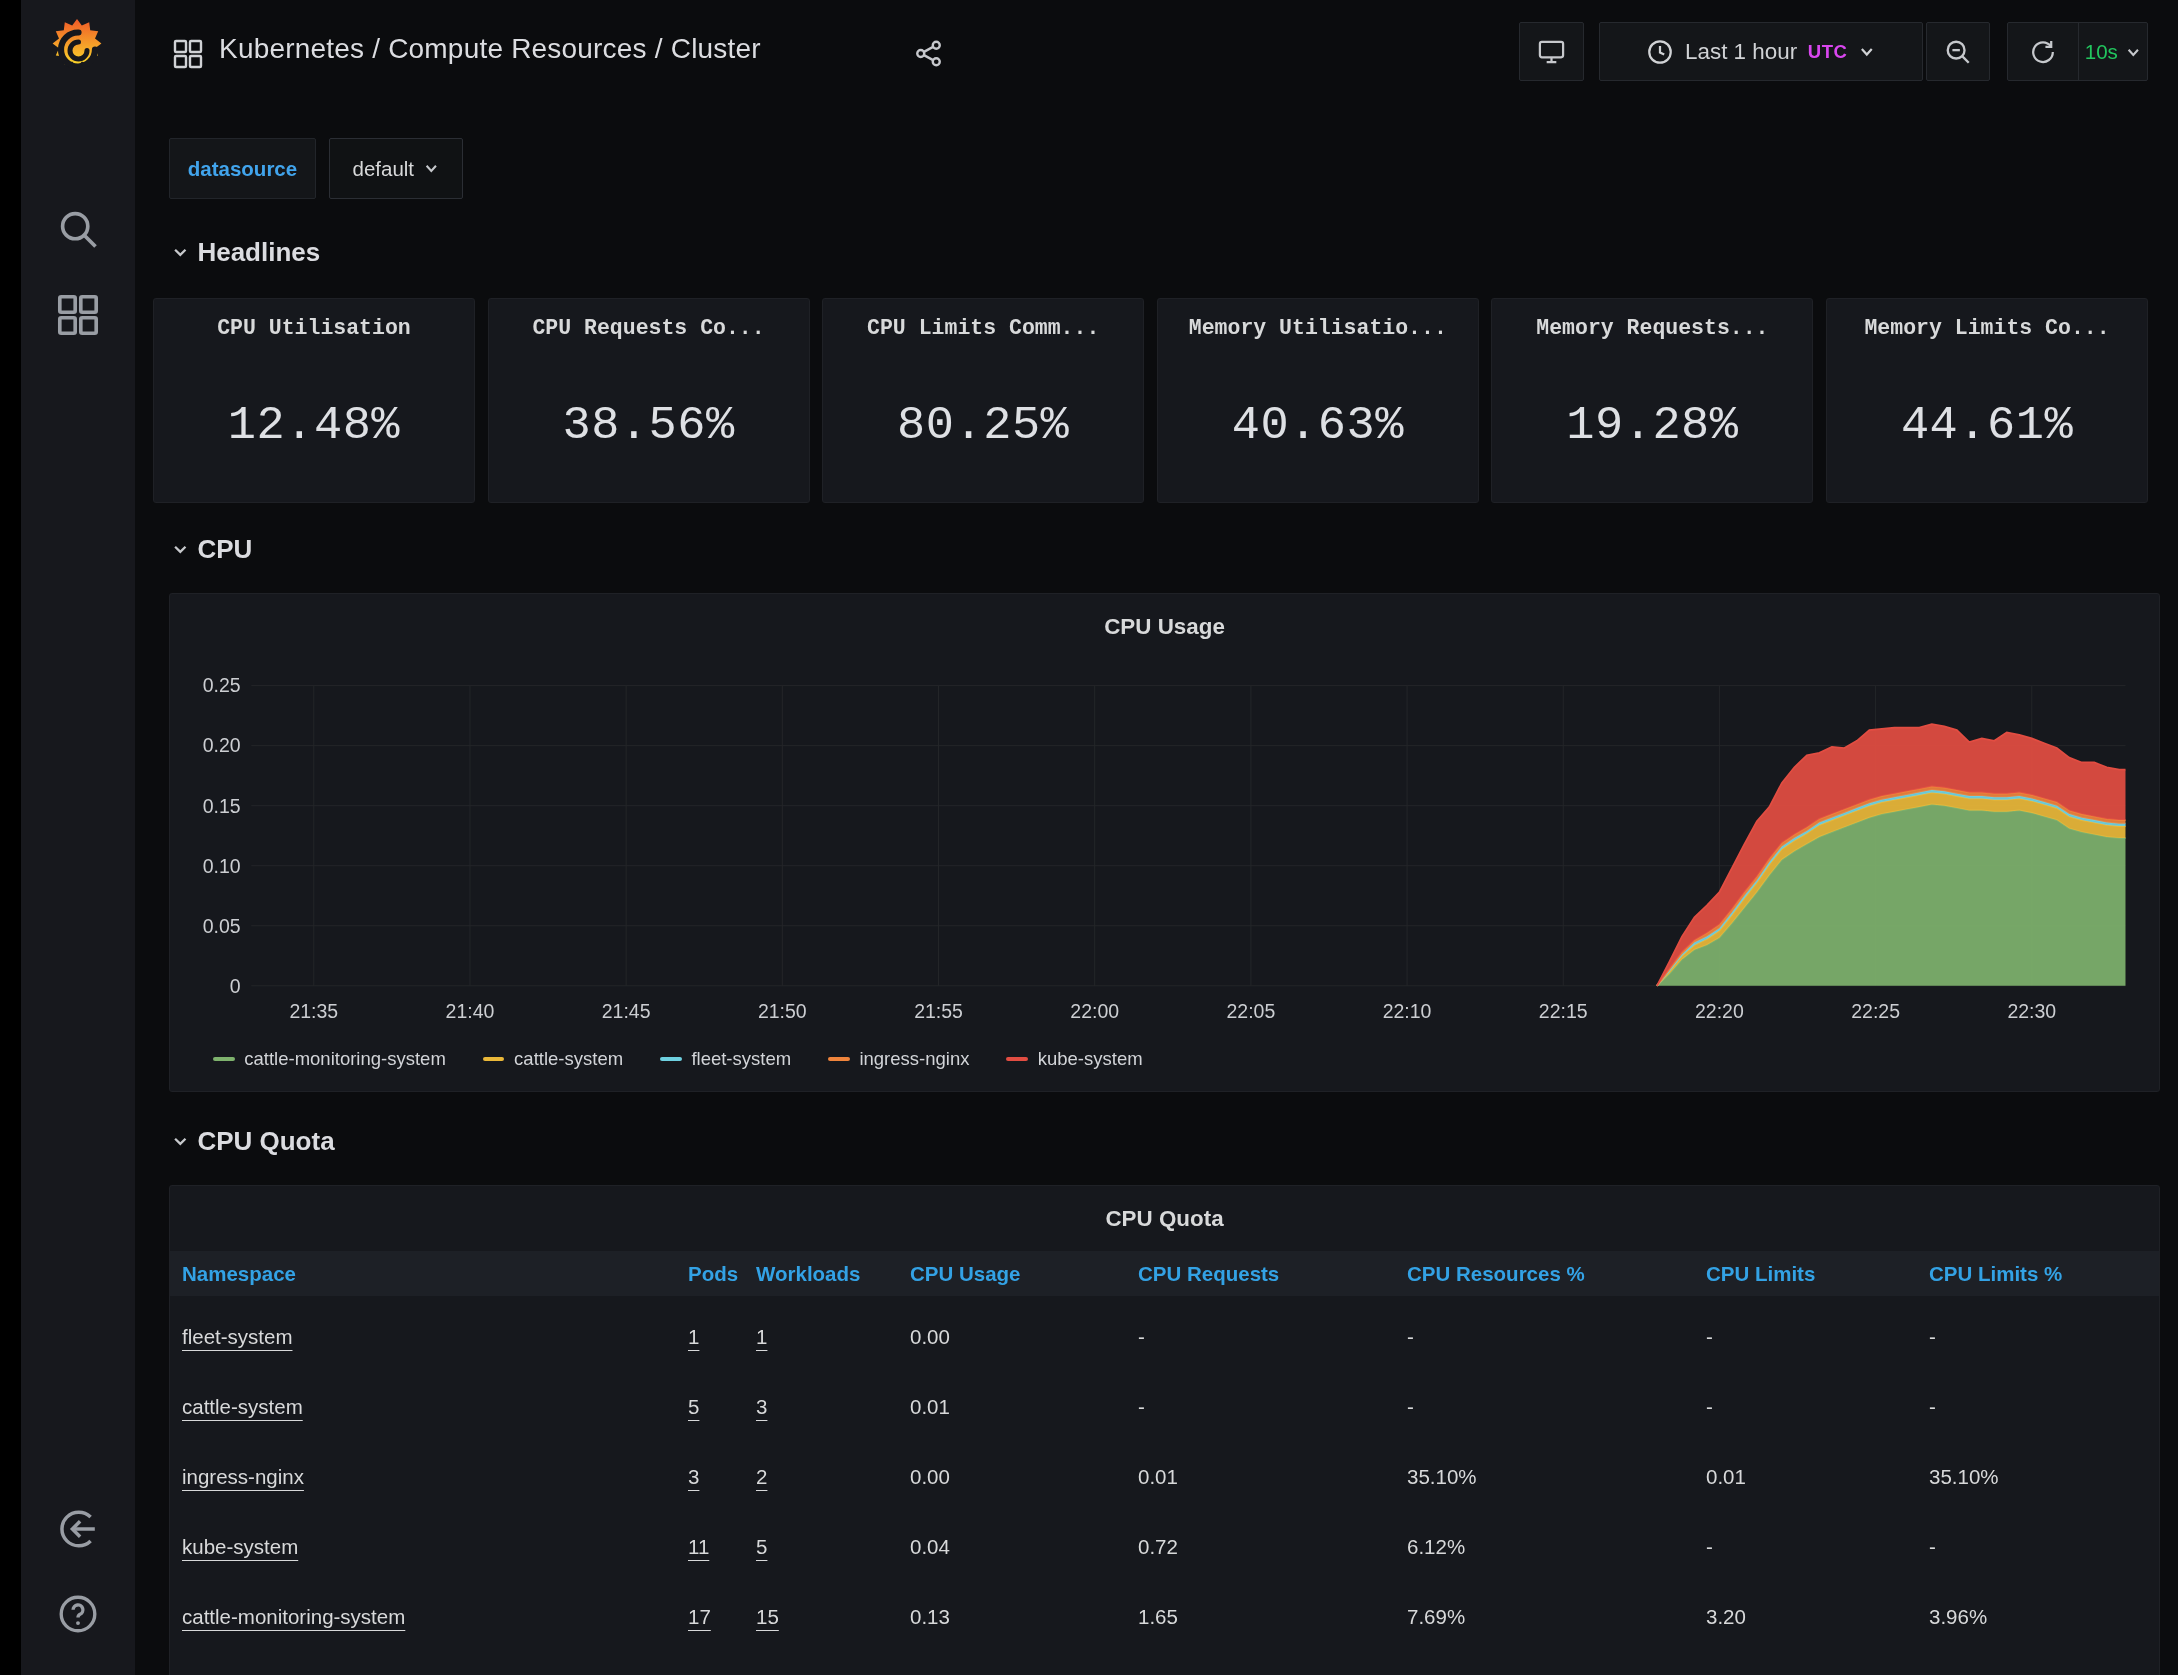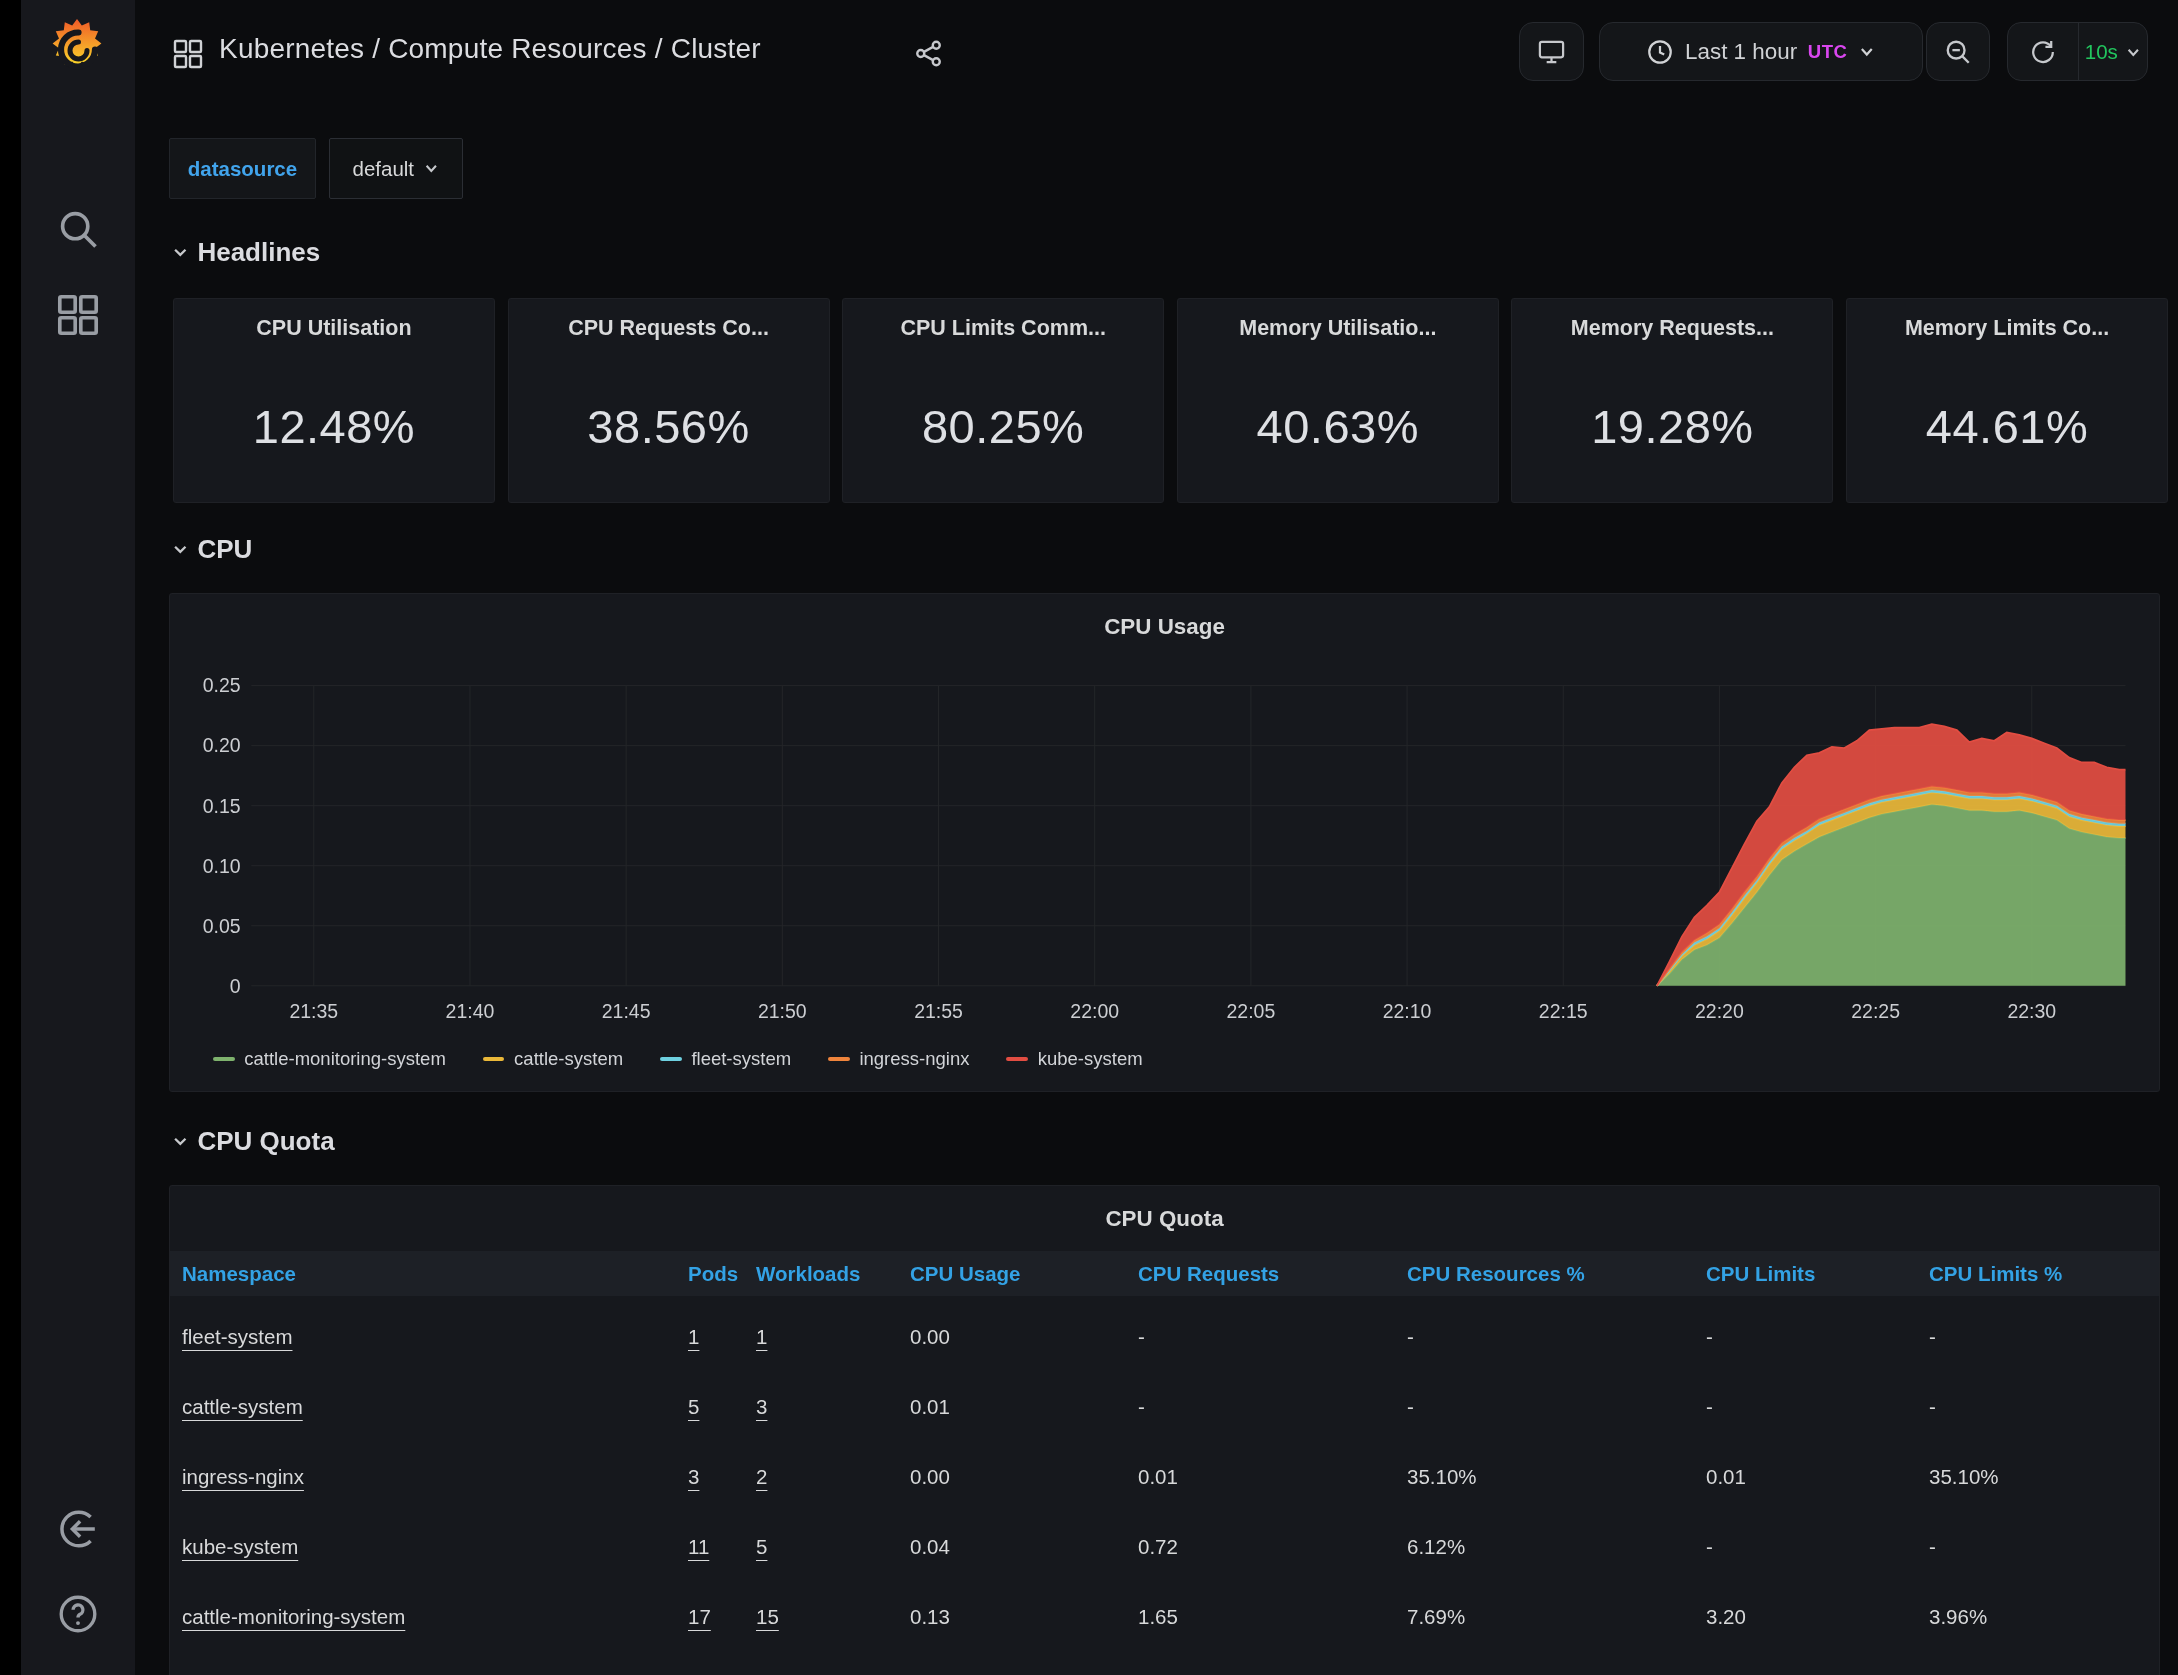--- a/index.html
+++ b/index.html
@@ -13,21 +13,21 @@
   .logo { position:absolute; left:24.4px; top:16.6px; width:64px; height:64px; cursor:pointer; }
   .side-btn { position:absolute; left:36px; width:42px; height:42px; background:none; border:none; color:#999da4; cursor:pointer; padding:0; }
   .sb-search { top:208px; } .sb-dash { top:294px; } .sb-exit { top:1508px; } .sb-help { top:1593px; }
 
   
   .crumb-icon { position:absolute; left:152px; top:39px; width:30px; height:30px; color:#d0d2d5; }
   .page-title { position:absolute; left:198px; top:33px; font-size:28px; font-weight:500; color:#dcdde1; letter-spacing:0.2px; cursor:pointer; }
   .share-btn { position:absolute; left:892px; top:38px; width:31px; height:31px; color:#c6c8cc; background:none; border:none; cursor:pointer; padding:0; }
 
   .tb { position:absolute; top:22.4px; height:59px; display:flex; align-items:center; justify-content:center;
-        background:#141619; border:1px solid #26292e; border-radius:14px; color:#c6c8cc; cursor:pointer; font-family:inherit; }
+        background:#141619; border:1px solid #26292e; border-radius:2px; color:#c6c8cc; cursor:pointer; font-family:inherit; }
   .tb-kiosk { left:1498px; width:65px; }
   .tb-time { left:1578px; width:324px; gap:10.7px; font-size:22.4px; font-weight:500; color:#d0d2d5; }
   .tb-time .utc { color:#d946ef; font-size:18.5px; font-weight:700; letter-spacing:0.5px; }
   .tb-zoomout { left:1905px; width:64px; }
   .tb-refresh { left:1986px; width:141px; padding:0; }
   .r-ico { width:70px; height:100%; display:flex; align-items:center; justify-content:center; }
   .r-int { flex:1; height:100%; display:flex; align-items:center; justify-content:center; gap:6.8px;
            border-left:1px solid #26292e; color:#22c55e; font-size:20.5px; font-weight:500; }
 
   
@@ -41,22 +41,22 @@
         font-size:26px; font-weight:600; color:#dbdce0; cursor:pointer; }
   .sh svg { color:#c7c9cc; }
   .sh-headlines { top:235px; } .sh-cpu { top:532px; } .sh-quota { top:1124px; }
 
   
   .panel { position:absolute; background:#16181d; border:1px solid #1f2126; border-radius:2.9px; }
   .panel-title { position:absolute; top:19.5px; left:0; width:100%; text-align:center; font-size:22.4px;
                  font-weight:600; color:#d8d9da; white-space:nowrap; cursor:pointer; }
 
   
-  .stats { position:absolute; left:152px; top:298px; width:1995px; height:205px;
-           display:grid; grid-template-columns:repeat(6,1fr); gap:12.7px; }
+  .stats { position:absolute; left:132px; top:298px; width:1995px; height:205px;
+           display:grid; grid-template-columns:repeat(6,1fr); gap:12.7px;font-family:Liberation Mono, monospace; }
   .stat { position:relative; background:#16181d; border:1px solid #1f2126; border-radius:2.9px; }
   .stat-title { position:absolute; top:16.6px; width:100%; text-align:center; font-size:21.5px; font-weight:600;
                 color:#d8d9da; white-space:nowrap; overflow:hidden; cursor:pointer; }
   .stat-value { position:absolute; top:100px; width:100%; text-align:center; font-size:47px; font-weight:500;
                 color:#dee0e4; letter-spacing:0.5px; }
 
   
   .cpu-panel { left:148px; top:593px; width:1991px; height:499px; }
   #cpu-chart { position:absolute; left:0; top:0; width:1991px; height:499px; }
   .legend { position:absolute; left:43px; top:454px; display:flex; align-items:center; gap:37px;

